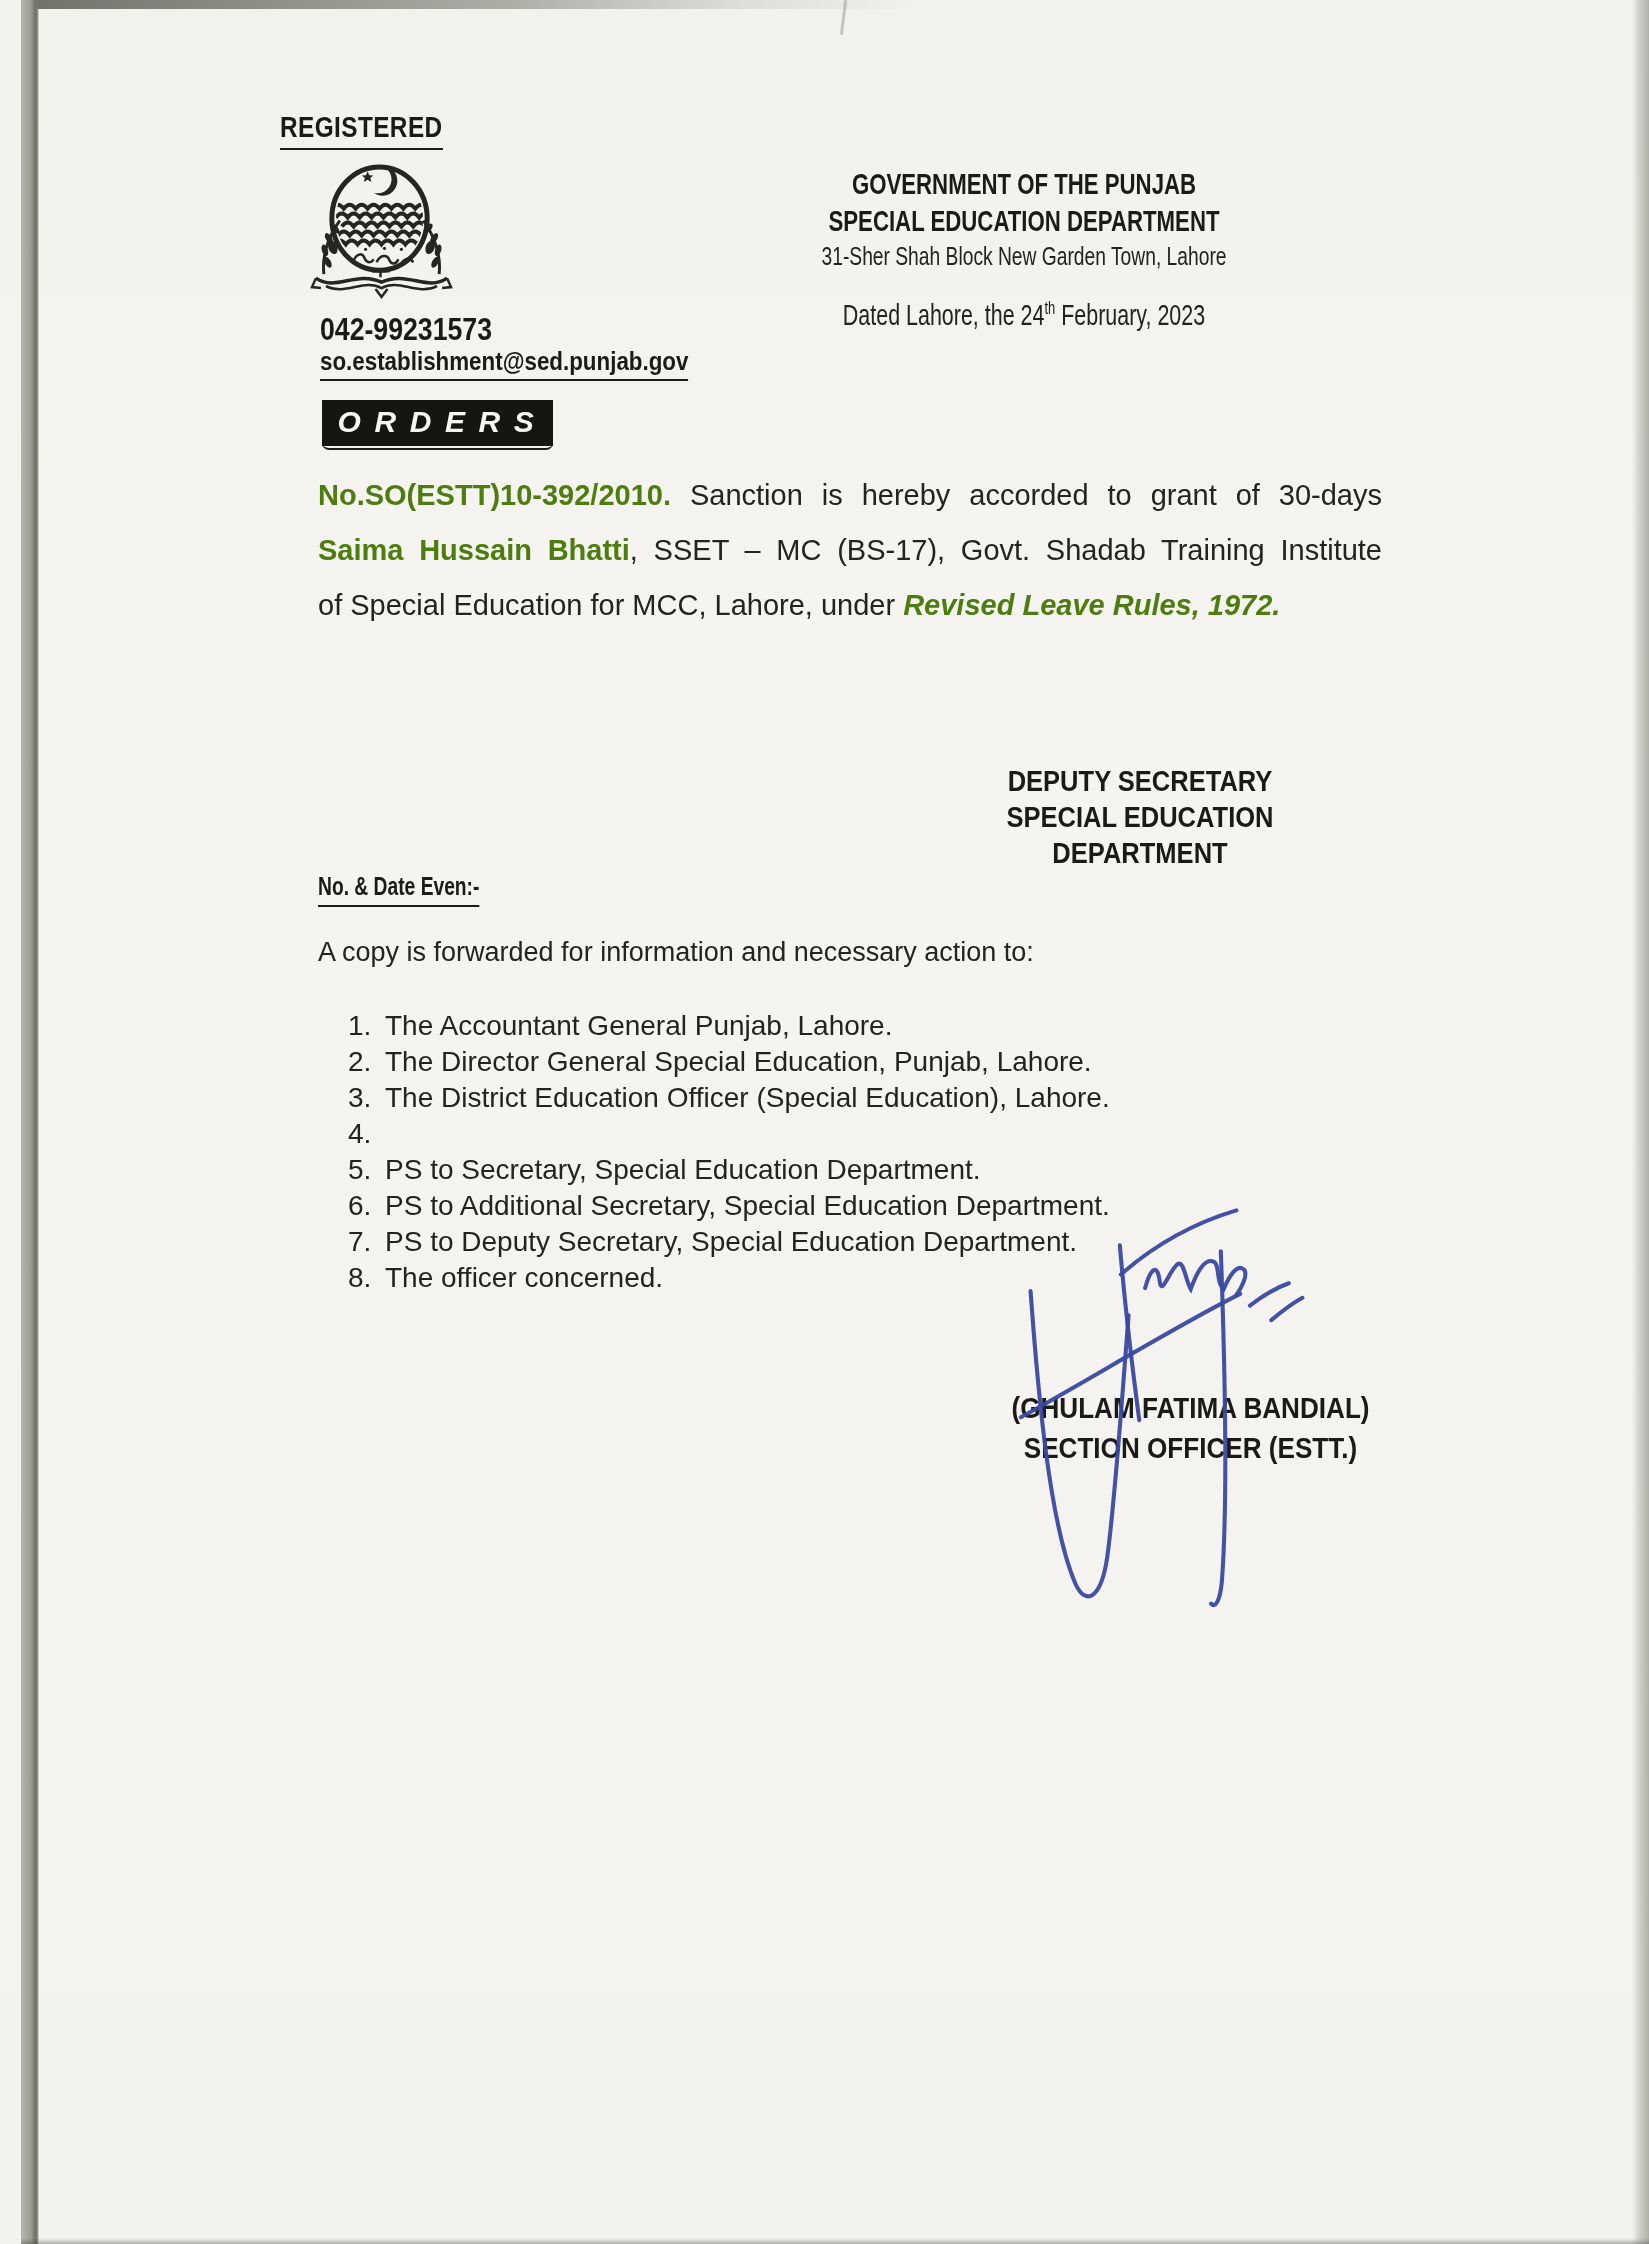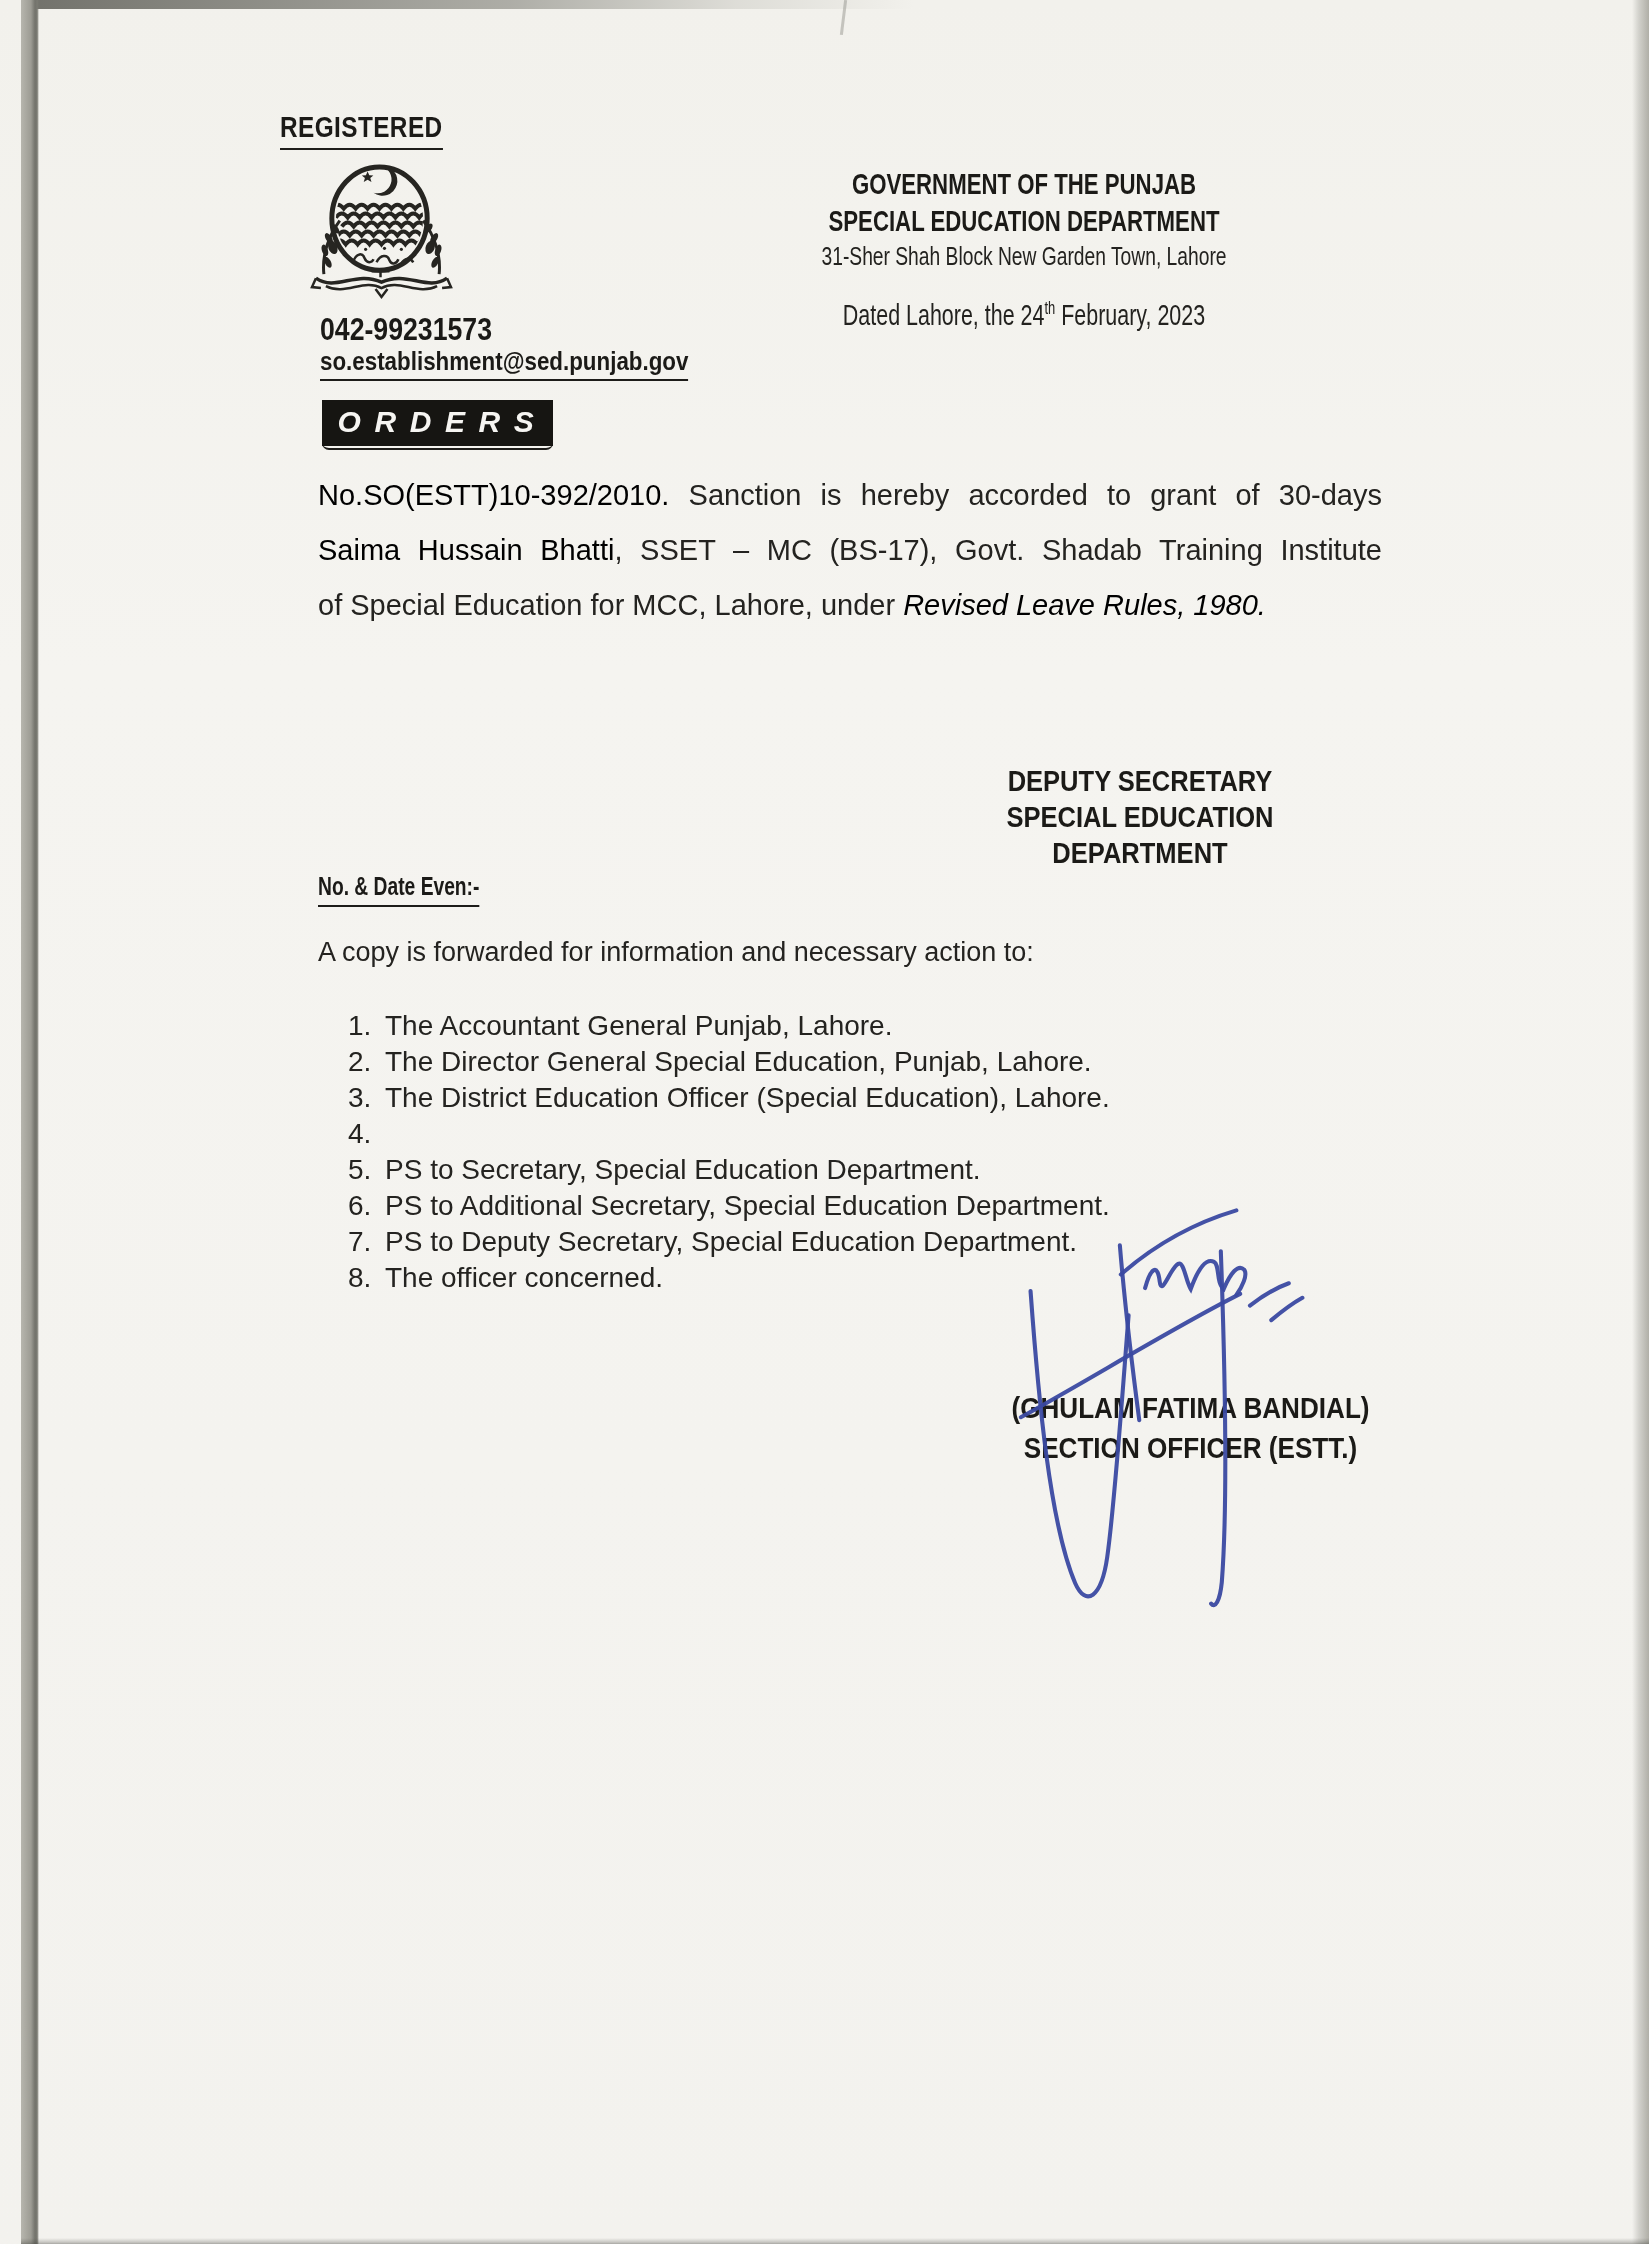--- a/index.html
+++ b/index.html
@@ -40,21 +40,21 @@
 
   
   .orders-wrap{position:absolute;left:301px;top:400px;display:inline-block;border-bottom:2.9px solid #1d1c19;padding-bottom:1.9px;border-radius:7px;}
   .orders-badge{display:inline-block;background:#161512;color:#f6f5f2;font-size:30px;font-weight:bold;
     font-style:italic;letter-spacing:13.6px;padding:4.9px 5.8px 6.8px 15.5px;}
 
   
   .order-body{position:absolute;left:297px;top:477px;width:1064px;font-size:29px;color:#242320;}
   .oline{height:55px;line-height:37px;text-align:justify;text-align-last:justify;white-space:normal;}
   .oline.last{text-align-last:left;}
-  .b{font-weight:normal;color:#000000;}
+  .b{font-weight:bold;color:#4d7c0f;}
   .i{font-style:italic;}
   .u{text-decoration:underline;text-decoration-thickness:2.9px;text-underline-offset:5.8px;}
 
   
   .deputy{position:absolute;left:925px;top:763px;width:388px;text-align:center;font-weight:bold;
     font-size:29px;line-height:36px;transform:scaleX(.88);transform-origin:50% 0;color:#1b1a17;}
 
   
   .nodate{position:absolute;left:297px;top:871px;font-size:26px;font-weight:bold;color:#1b1a17;
     transform:scaleX(.74);transform-origin:0 0;border-bottom:2.9px solid #1d1c19;padding-bottom:2.9px;}
@@ -143,21 +143,21 @@
     <div class="rdate"><span>Dated Lahore, the 24</span><sup>th</sup><span> February, 2023</span></div>
   </div>
 
   <div class="orders-wrap">
     <span class="orders-badge">ORDERS</span>
   </div>
 
   <div class="order-body">
       <div class="oline"><span class="b">No.SO(ESTT)10-392/2010.</span><span> Sanction is hereby accorded to grant of 30-days</span></div>
       <div class="oline"><span class="b">Saima Hussain Bhatti</span><span>, SSET – MC (BS-17), Govt. Shadab Training Institute</span></div>
-      <div class="oline last"><span>of Special Education for MCC, Lahore, under </span><span class="b i">Revised Leave Rules, 1980.</span></div>
+      <div class="oline last"><span>of Special Education for MCC, Lahore, under </span><span class="b i">Revised Leave Rules, 1972.</span></div>
     </div>
 
   <div class="deputy">
     <div>DEPUTY SECRETARY</div>
     <div>SPECIAL EDUCATION</div>
     <div>DEPARTMENT</div>
   </div>
 
   <div class="nodate">No. &amp; Date Even:-</div>
   <div class="copyline">A copy is forwarded for information and necessary action to:</div>

